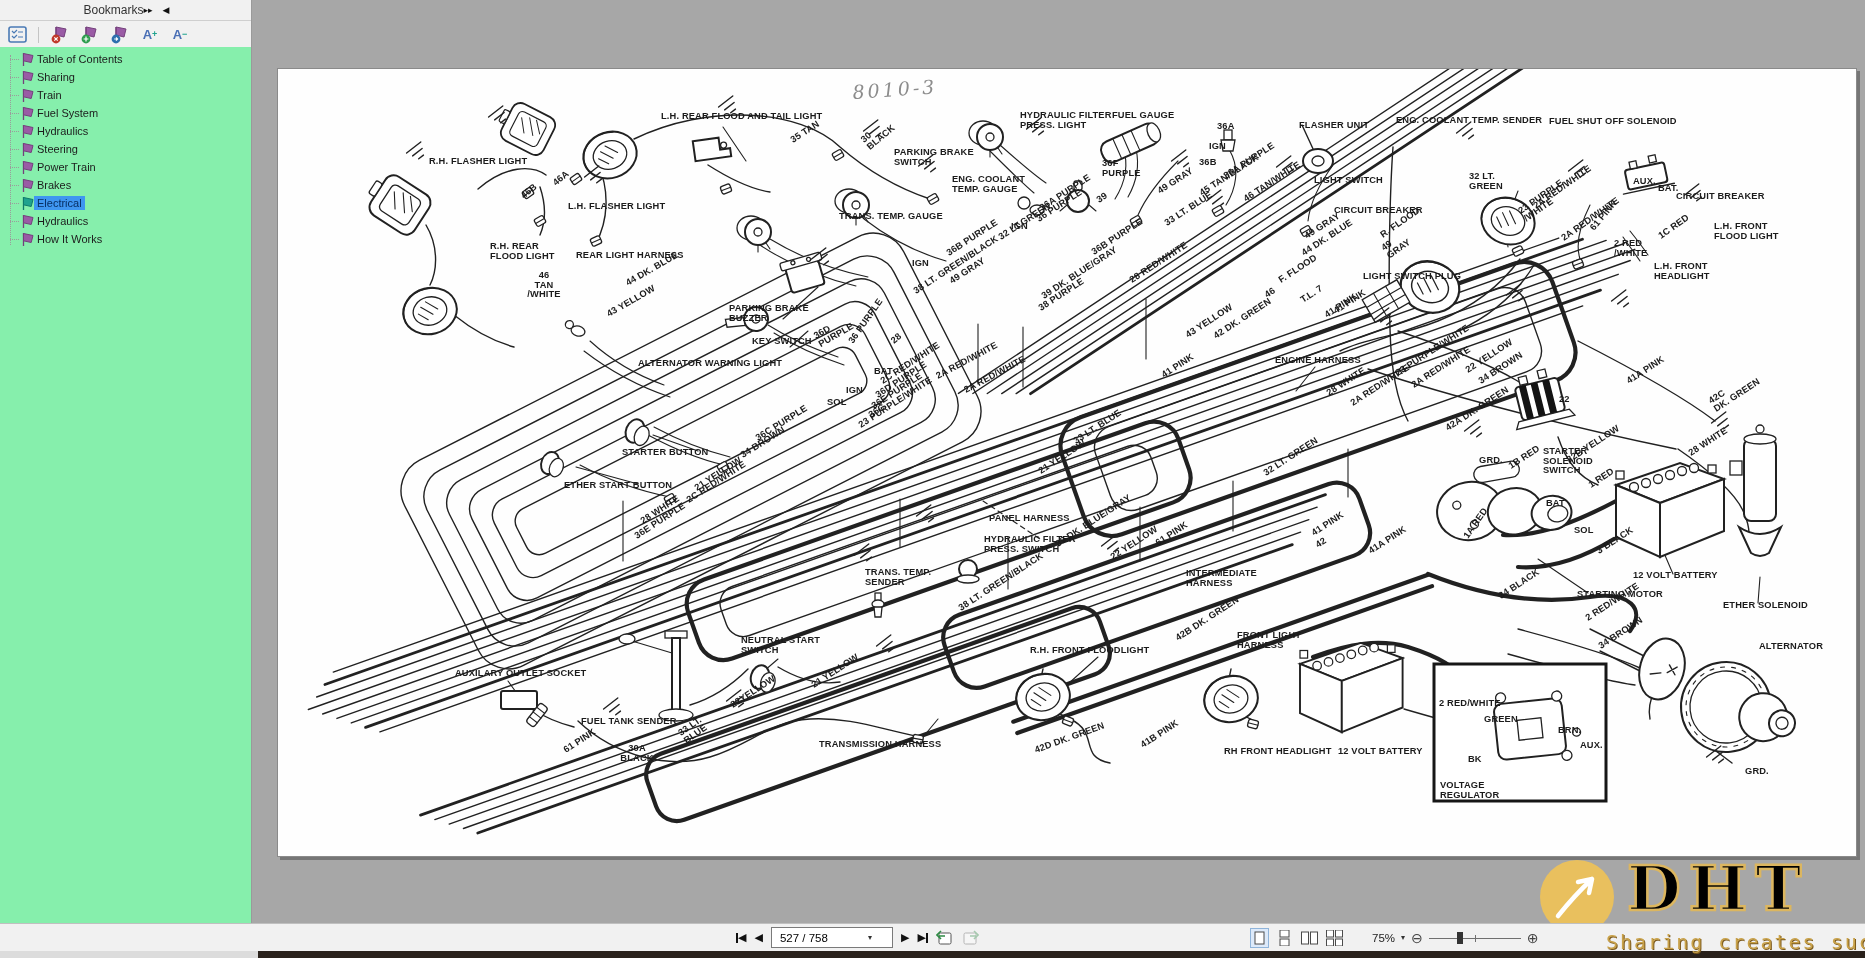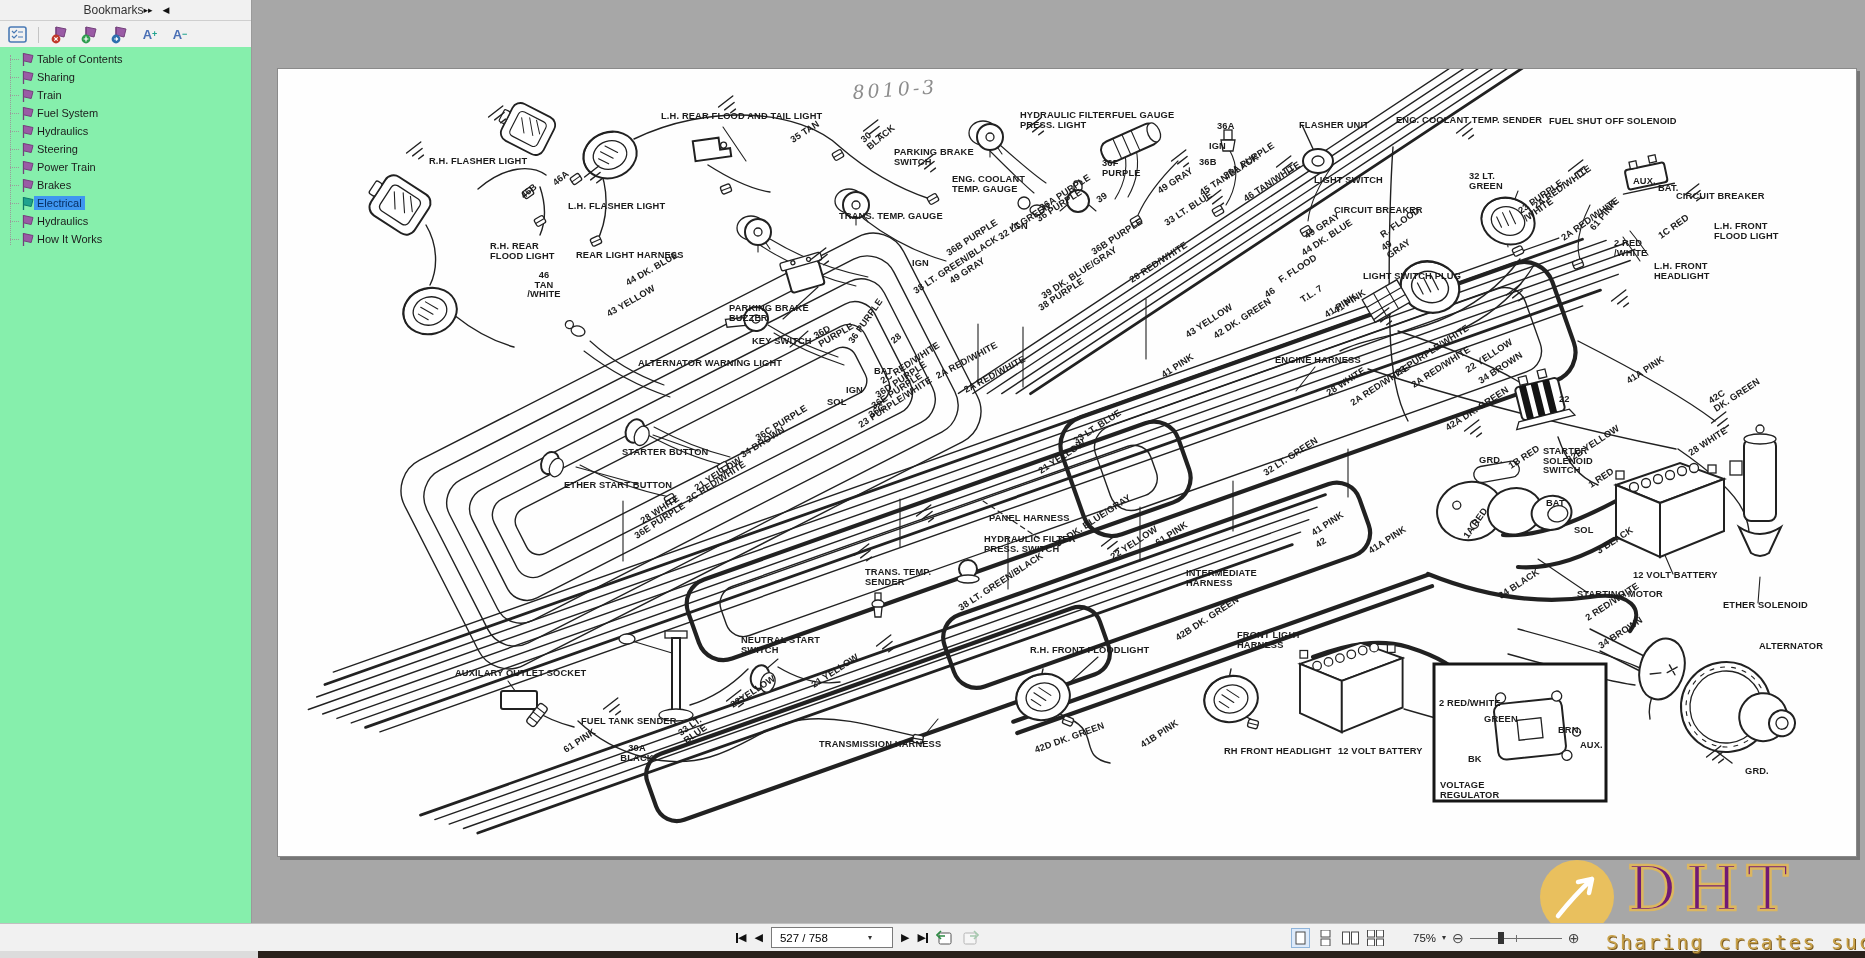--- a/index.html
+++ b/index.html
@@ -42,33 +42,33 @@
   .btoolbar{position:absolute;left:0;bottom:7px;width:1865px;height:27px;background:#f1f1f1;
             border-top:1px solid #c0c0c0;z-index:5}
   .navgrp{position:absolute;left:736px;top:0;height:27px;display:flex;align-items:center;gap:8px}
   .navbtn{display:flex;align-items:center;color:#111;font-size:11px;cursor:pointer}
   .navbtn .bar{width:2px;height:10px;background:#111}
   .pagefield{width:110px;height:19px;background:#fff;border:1px solid #7a7a7a;display:flex;
              align-items:center;justify-content:flex-start;padding:0 4px 0 6px}
   .pagefield input{border:none;outline:none;width:86px;font-size:11.5px;font-family:"Liberation Sans",sans-serif;background:transparent}
   .caret{font-size:8px;color:#333}
   .viewbtn{width:18px;height:16px;display:flex;align-items:center;justify-content:center}
-  .rightgrp{position:absolute;left:1291px;top:0;height:27px;display:flex;align-items:center;gap:6px}
+  .rightgrp{position:absolute;left:1250px;top:0;height:27px;display:flex;align-items:center;gap:6px}
   .layicon{width:17px;height:18px;display:flex;align-items:center;justify-content:center;border:1px solid transparent}
   .layicon.active{background:#ddeafa;border:1px solid #8fb4da}
   .zoomtxt{font-size:11.5px;color:#222;margin-left:22px}
   .zcirc{font-size:14px;color:#444;cursor:pointer}
   .slider{position:relative;width:92px;height:14px}
   .slider .track{position:absolute;left:0;right:0;top:7px;height:1px;background:#6f6f6f}
   .slider .mid{position:absolute;left:46px;top:4px;width:1px;height:7px;background:#6f6f6f}
   .slider .handle{position:absolute;left:28px;top:1px;width:6px;height:12px;background:#333;cursor:pointer}
   
   .wm{position:absolute;z-index:6;pointer-events:none}
-  .wm-dht{left:1627px;top:852px;font-family:"DejaVu Serif",serif;font-weight:normal;font-size:62px;
-          letter-spacing:8px;color:#701a75;-webkit-text-stroke:2.5px #dcb65f;
+  .wm-dht{left:1627px;top:852px;font-family:"DejaVu Serif",serif;font-weight:bold;font-size:62px;
+          letter-spacing:8px;color:#000000;-webkit-text-stroke:2.5px #dcb65f;
           text-shadow:0 0 1px #c9a24a}
   .wm-tag{left:1606px;top:930px;font-family:"DejaVu Sans Mono",monospace;font-size:20px;
           letter-spacing:2px;color:#c9a24a;text-shadow:1px 1px 0 #7c5a1e;white-space:nowrap}
   
   .strip{position:absolute;left:0;bottom:0;width:1865px;height:7px;background:#29211b;z-index:4}
   .strip .lt{position:absolute;left:0;top:0;width:258px;height:7px;background:#dcdcdc}
 </style>
 </head>
 <body>
 

